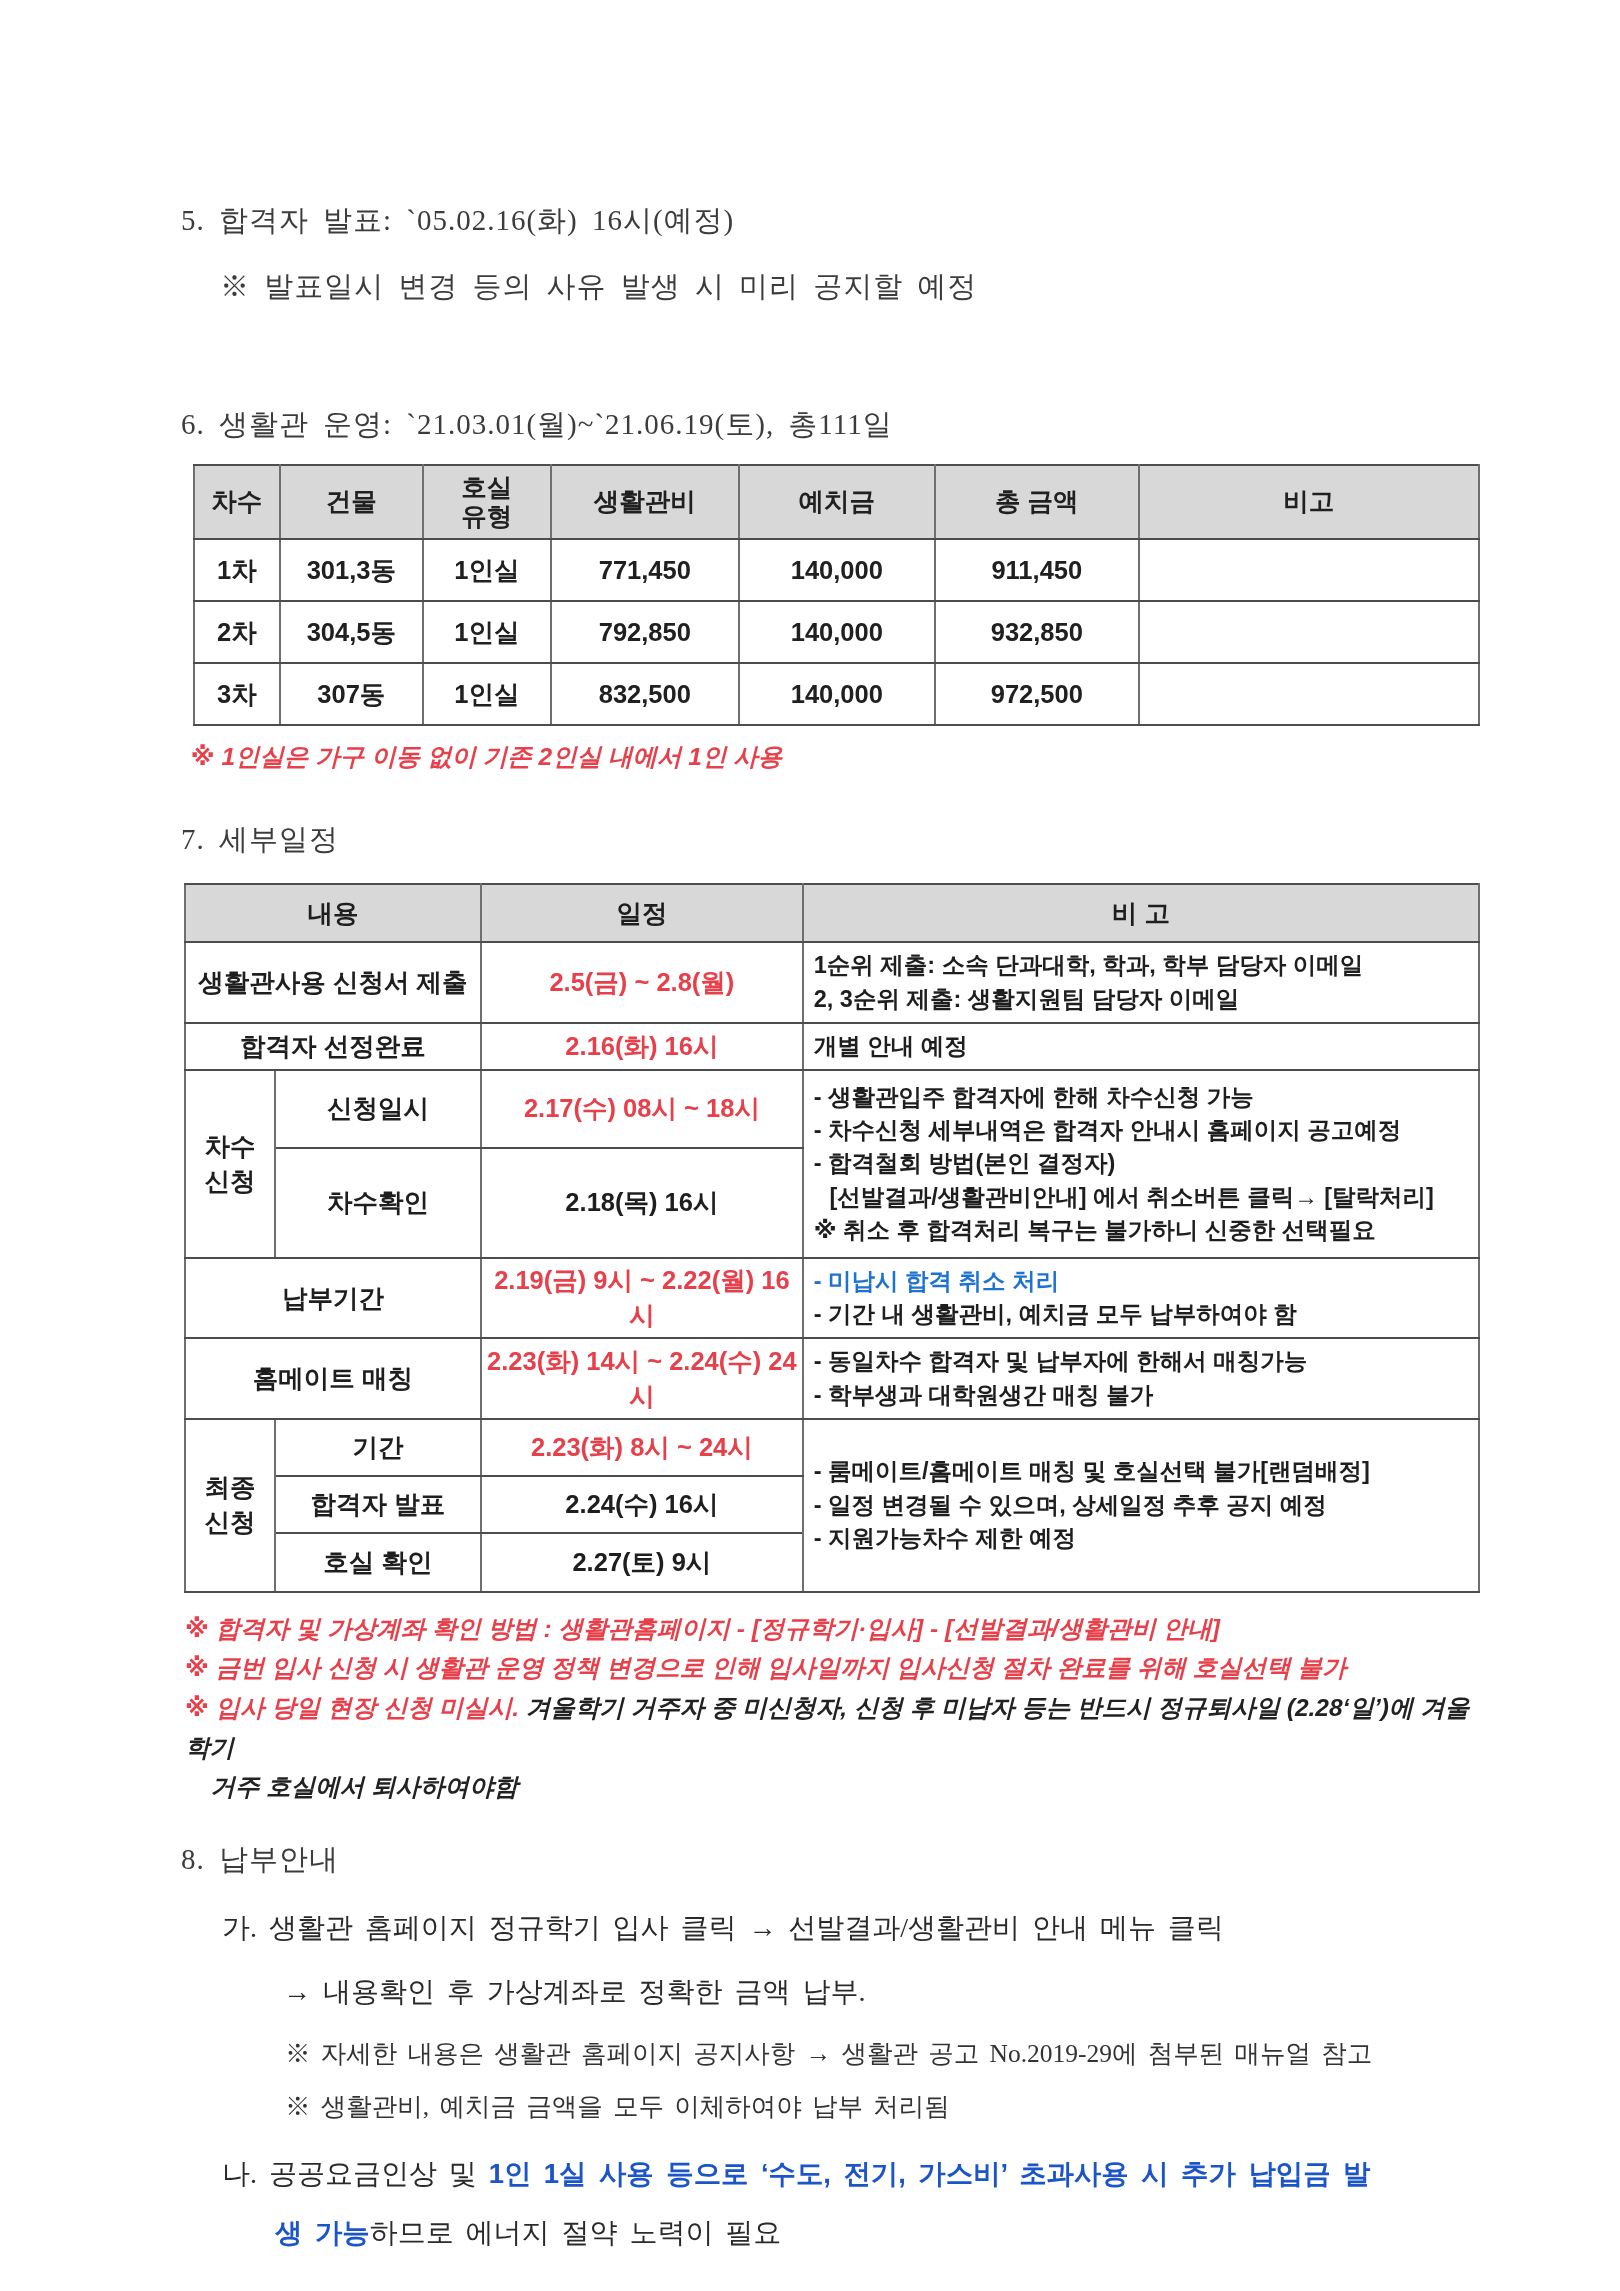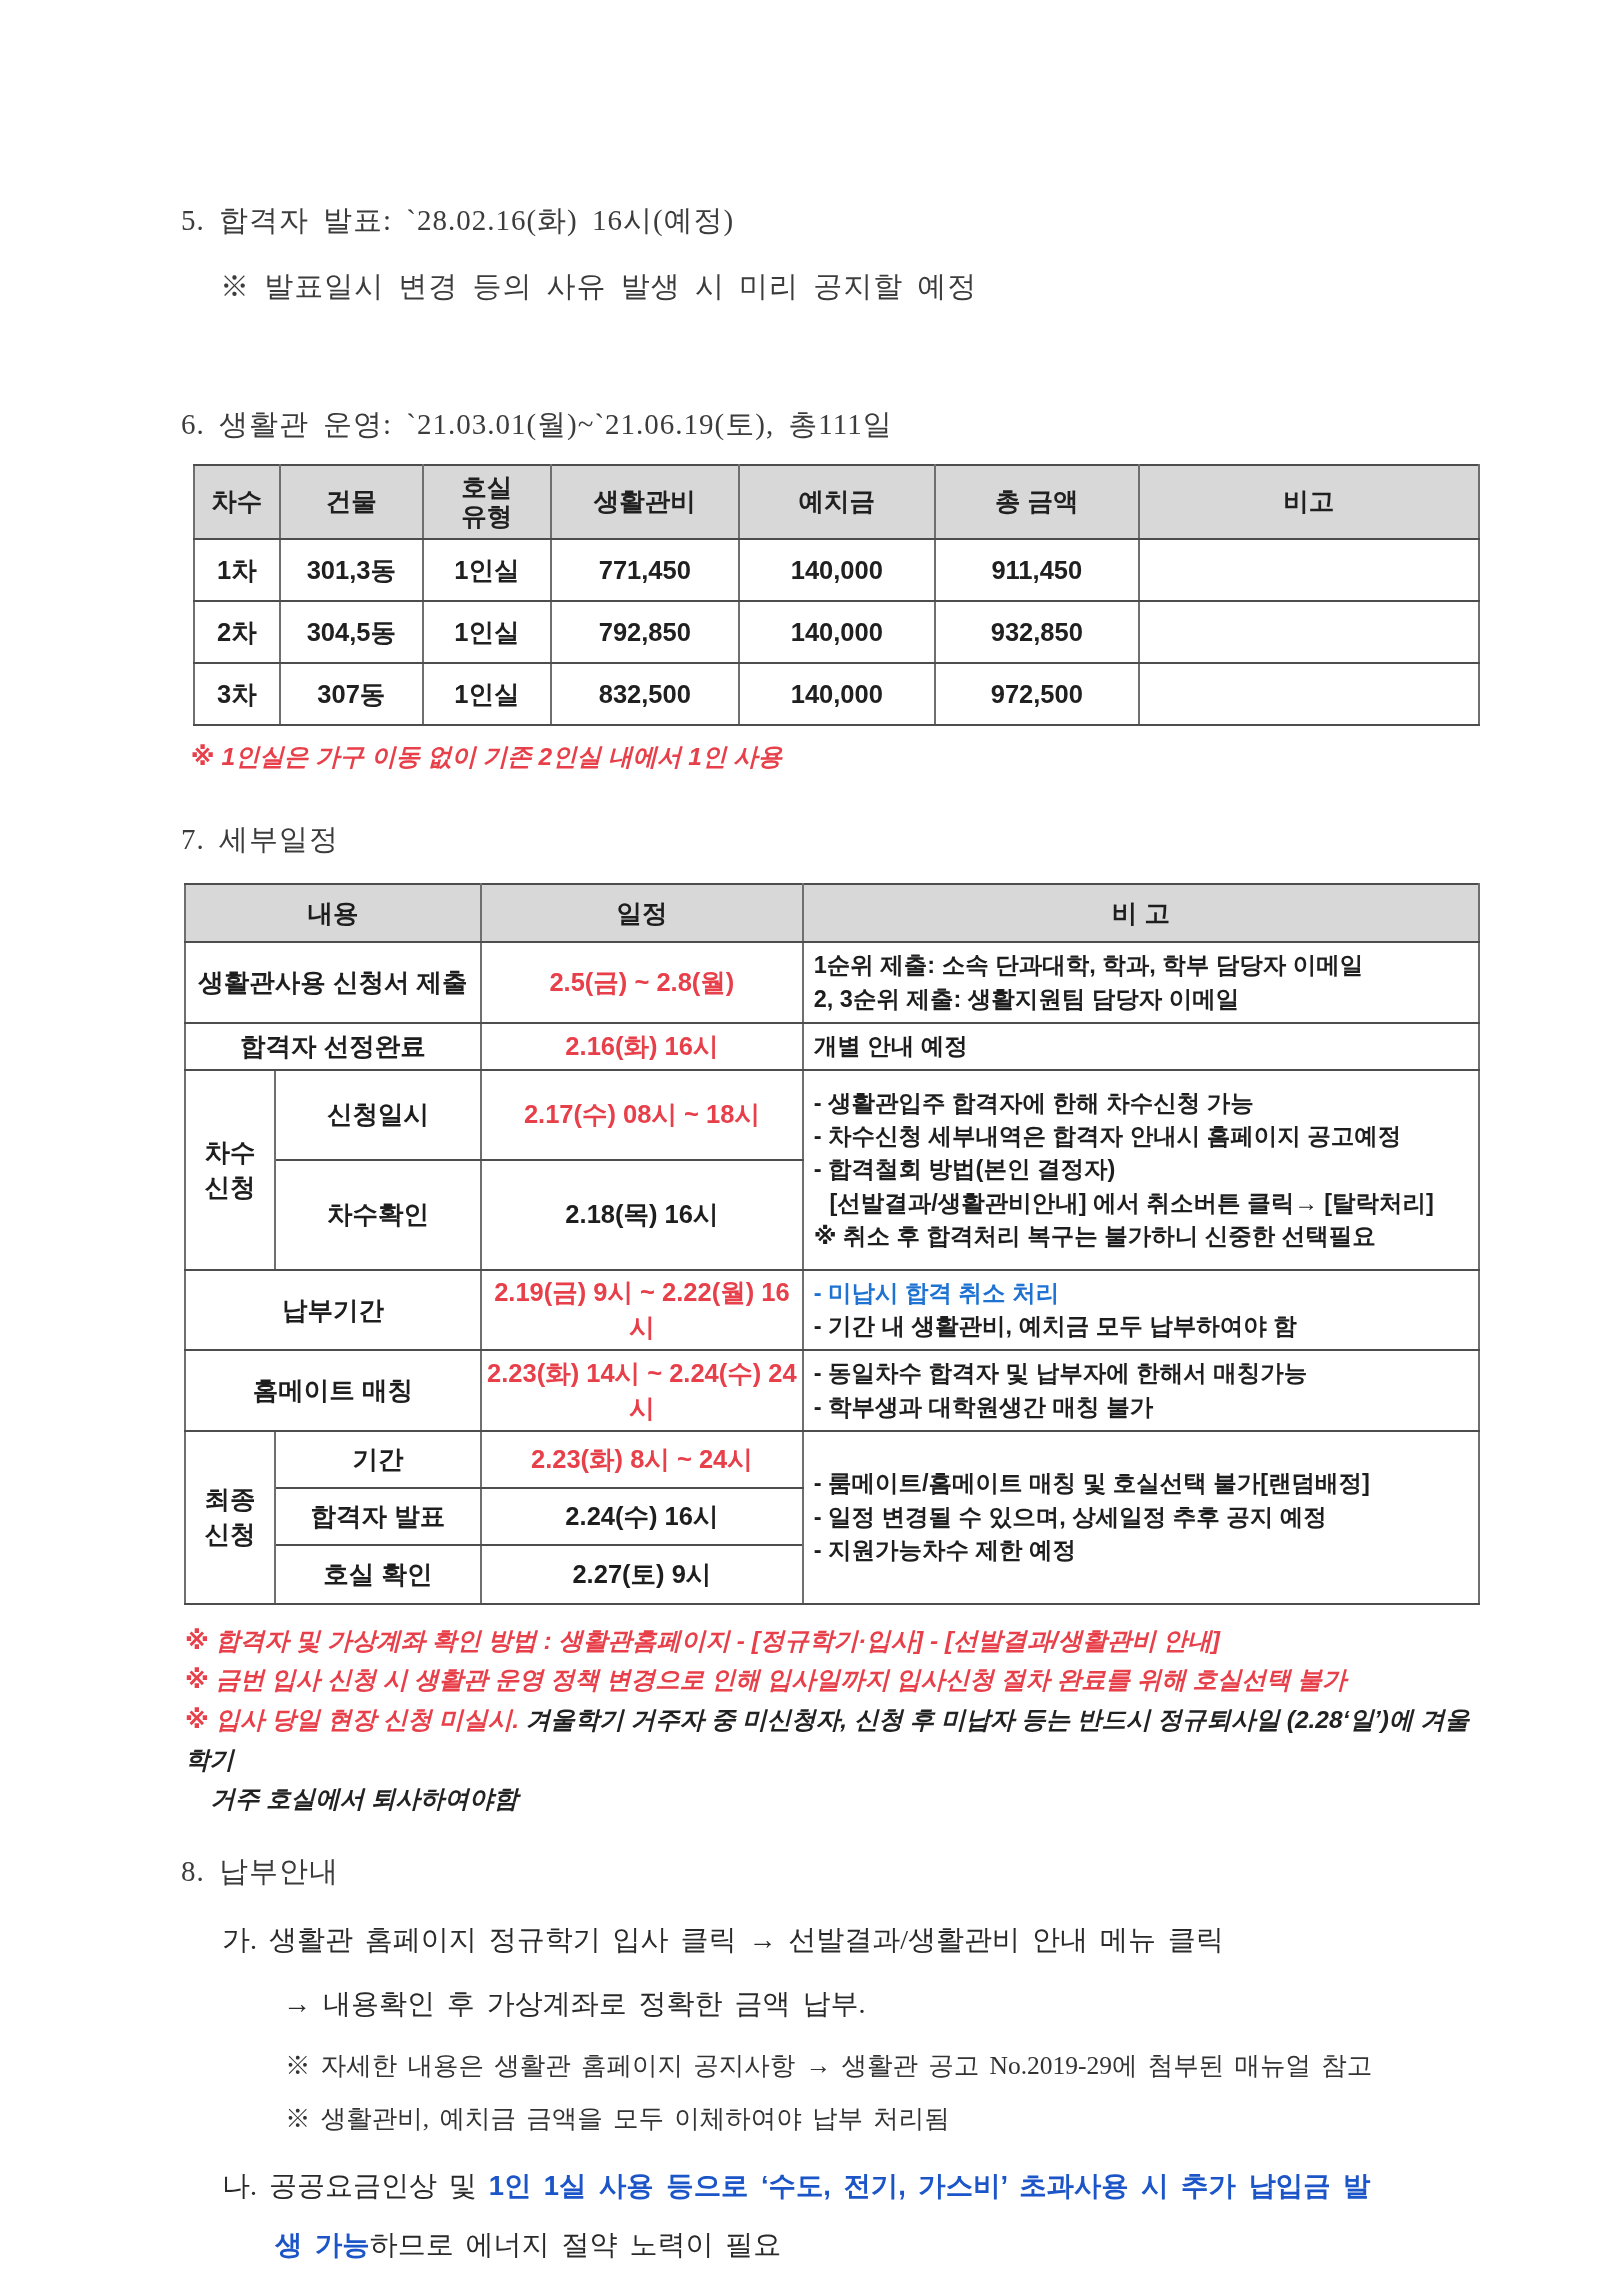--- a/index.html
+++ b/index.html
@@ -38,21 +38,21 @@
   .t2{width:1295px;margin:23.5px 0 0 2.9px;}
   .t2 td{border:2px solid #6f6f6f;border-top:2.9px solid var(--border);border-bottom:2.9px solid var(--border);
          font-size:25.5px;font-weight:700;color:#1e1e1e;vertical-align:middle;}
   .t2 .hdr td{background:var(--header_bg);text-align:center;height:58px;}
   .t2 .lbl{text-align:center;}
   .t2 .date{text-align:center;}
   .t2 .red{color:var(--red);}
   .t2 .note{text-align:left;font-size:23.5px;padding:5.9px 7.8px 5.9px 9.8px;line-height:1.42;}
   .t2 .note .ind{margin-left:15.7px;}
   .t2 .note .blue{color:var(--blue);}
-  .r80 td{height:78px;} .r48 td{height:47px;} .r92 td{height:90px;} .r112 td{height:110px;margin-top:36px;}
+  .r80 td{height:78px;} .r48 td{height:47px;} .r92 td{height:78px;} .r112 td{height:110px;margin-top:36px;}
   .r76 td{height:74px;} .r78 td{height:76px;} .r58 td{height:57px;} .r60 td{height:59px;}
 
   
   .notes7{margin:15.7px 0 0 3.9px;font-family:"Liberation Sans","DejaVu Sans",sans-serif;
           font-style:italic;font-weight:700;font-size:24.5px;color:var(--red);line-height:1.62;}
   .notes7 .black{color:#222;}
   .notes7 .cont{margin-left:25.5px;}
 
   
   .s8-ga{margin:29px 0 0 41px;font-size:28px;word-spacing:4.9px;}
@@ -61,21 +61,21 @@
   .s8-note + .s8-note{margin-top:17.6px;}
   .s8-na{margin:31px 0 0 41px;font-size:28px;word-spacing:4.9px;}
   .s8-na .blue{color:var(--accent);font-family:"Liberation Sans","DejaVu Sans",sans-serif;font-weight:700;font-size:27.4px;}
   .s8-na2{margin:21.6px 0 0 94px;}
 </style>
 </head>
 <body>
 
 <div class="page">
 
-  <div class="h-line">5. 합격자 발표: `28.02.16(화) 16시(예정)</div>
+  <div class="h-line">5. 합격자 발표: `05.02.16(화) 16시(예정)</div>
   <div class="h-line sec5-note">※ 발표일시 변경 등의 사유 발생 시 미리 공지할 예정</div>
 
   <div class="h-line sec6">6. 생활관 운영: `21.03.01(월)~`21.06.19(토), 총111일</div>
 
   <table class="t1">
     <colgroup>
       <col style="width:86px">
         <col style="width:143px">
         <col style="width:128px">
         <col style="width:188px">

